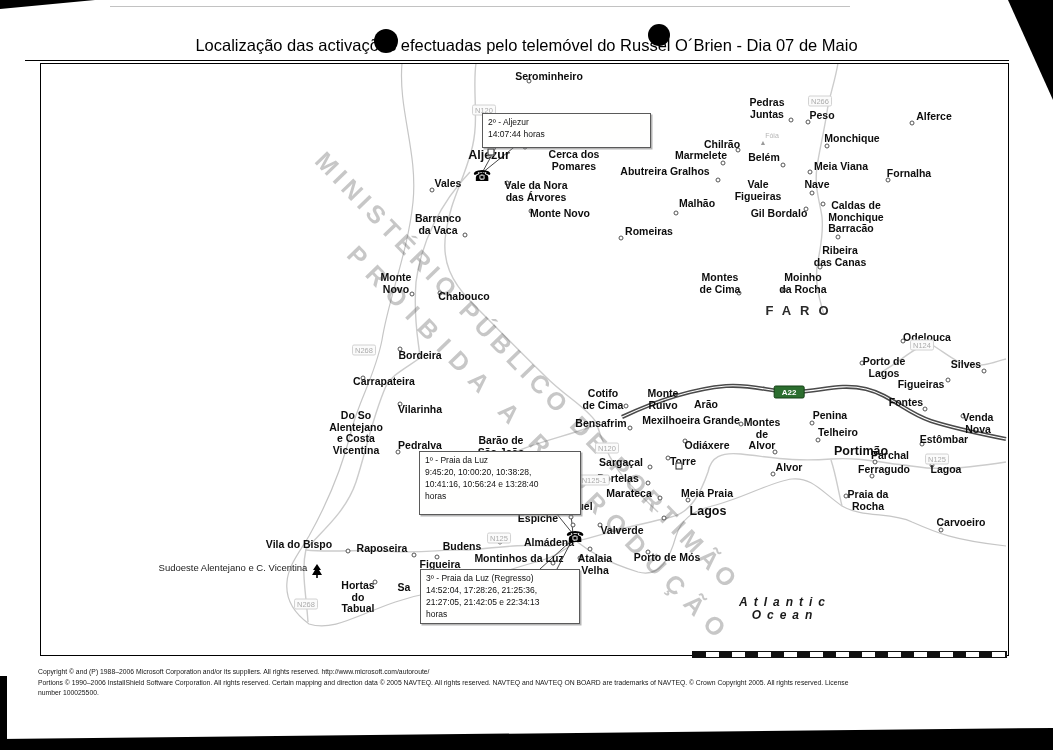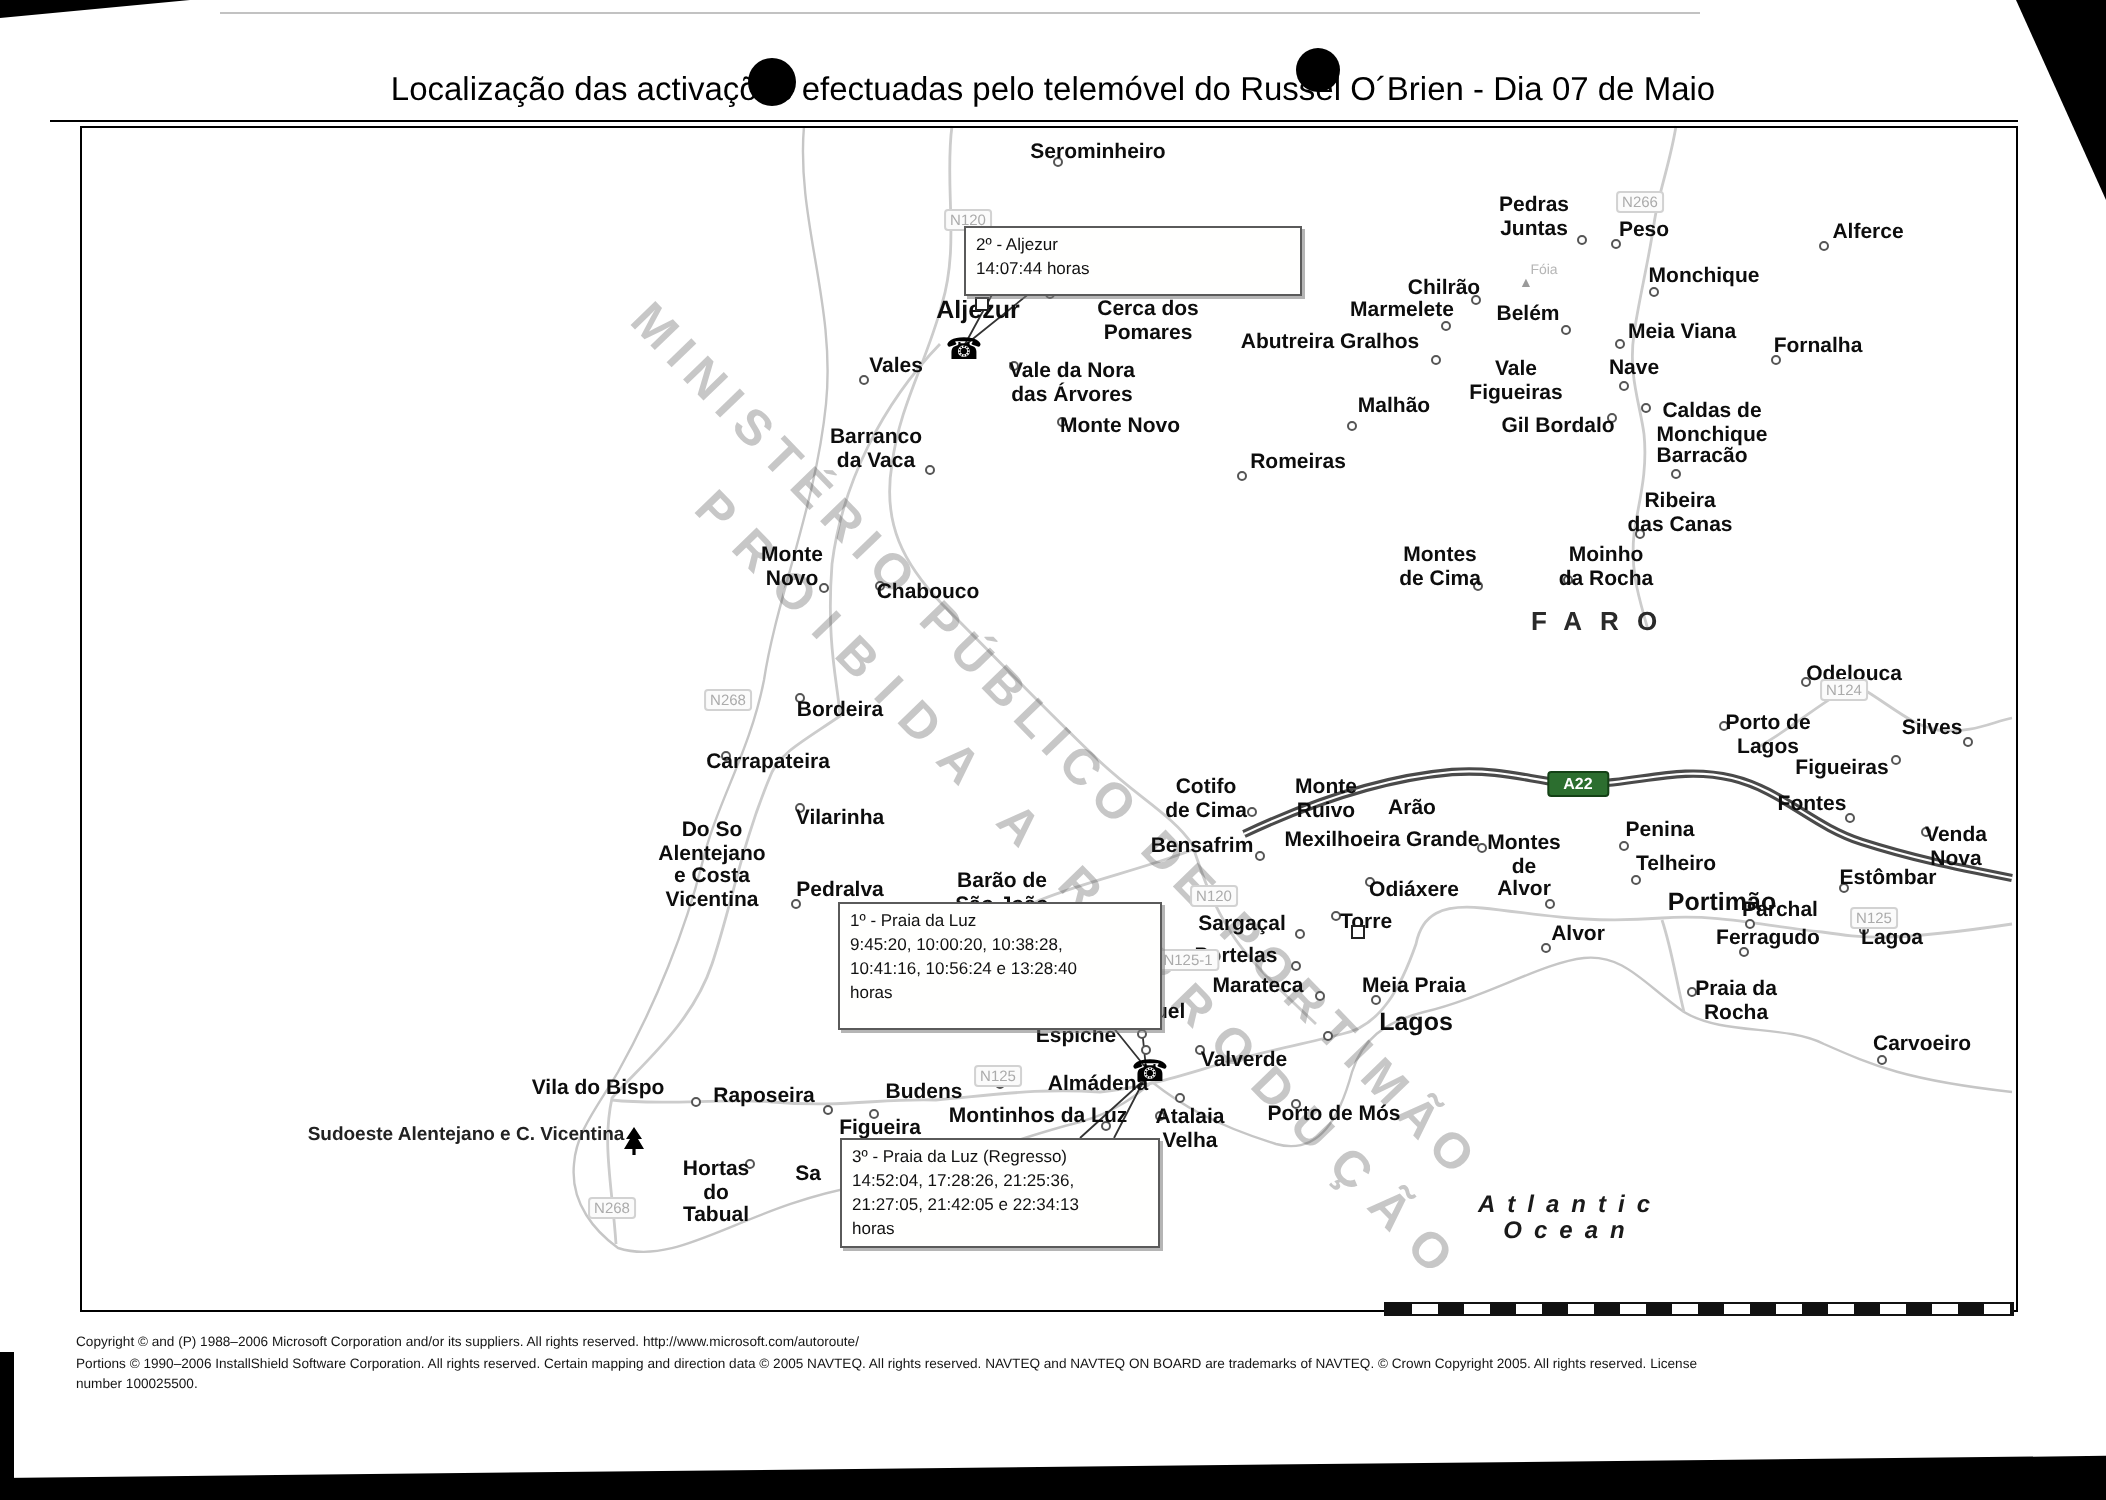--- a/index.html
+++ b/index.html
@@ -20,21 +20,21 @@
   svg.lines{position:absolute;left:0;top:0;}
   path.coast{fill:none;stroke:#c6c6c6;stroke-width:1.2;}
   path.road{fill:none;stroke:#cccccc;stroke-width:1.4;}
   path.mway{fill:none;stroke:#4a4a4a;stroke-width:4.2;}
   path.mway2{fill:none;stroke:#ffffff;stroke-width:1.1;}
   path.leader{fill:none;stroke:#333;stroke-width:0.9;}
   
   .place{position:absolute;transform:translate(-50%,-50%);font-weight:bold;font-size:10.5px;
          color:#0d0d0d;text-align:center;white-space:pre-line;line-height:1.1;}
   .place.big{font-size:12.5px;margin-left:32px;}
-  .place.plain{font-weight:bold;font-size:9.5px;color:#222;}
+  .place.plain{font-weight:normal;font-size:9.5px;color:#222;}
   .place.district{font-size:13px;letter-spacing:9px;color:#2a2a2a;padding-left:9px;}
   .place.ocean{font-style:italic;font-size:12px;letter-spacing:6px;color:#1a1a1a;padding-left:6px;margin-left:40px;}
   .place.faint{font-weight:normal;font-size:7px;color:#b5b5b5;}
   .dot{position:absolute;width:3px;height:3px;border:1px solid #555;border-radius:50%;
        background:#fff;transform:translate(-50%,-50%);}
   .roadlbl{position:absolute;transform:translate(-50%,-50%);font-size:7.5px;color:#ababab;
            background:#fbfbfb;border:1px solid #d2d2d2;padding:0 2px;border-radius:2px;
            white-space:nowrap;}
   .shield{position:absolute;transform:translate(-50%,-50%);background:#2c6e2f;color:#fff;
           font-weight:bold;font-size:8px;padding:1px 7px;border-radius:2px;

